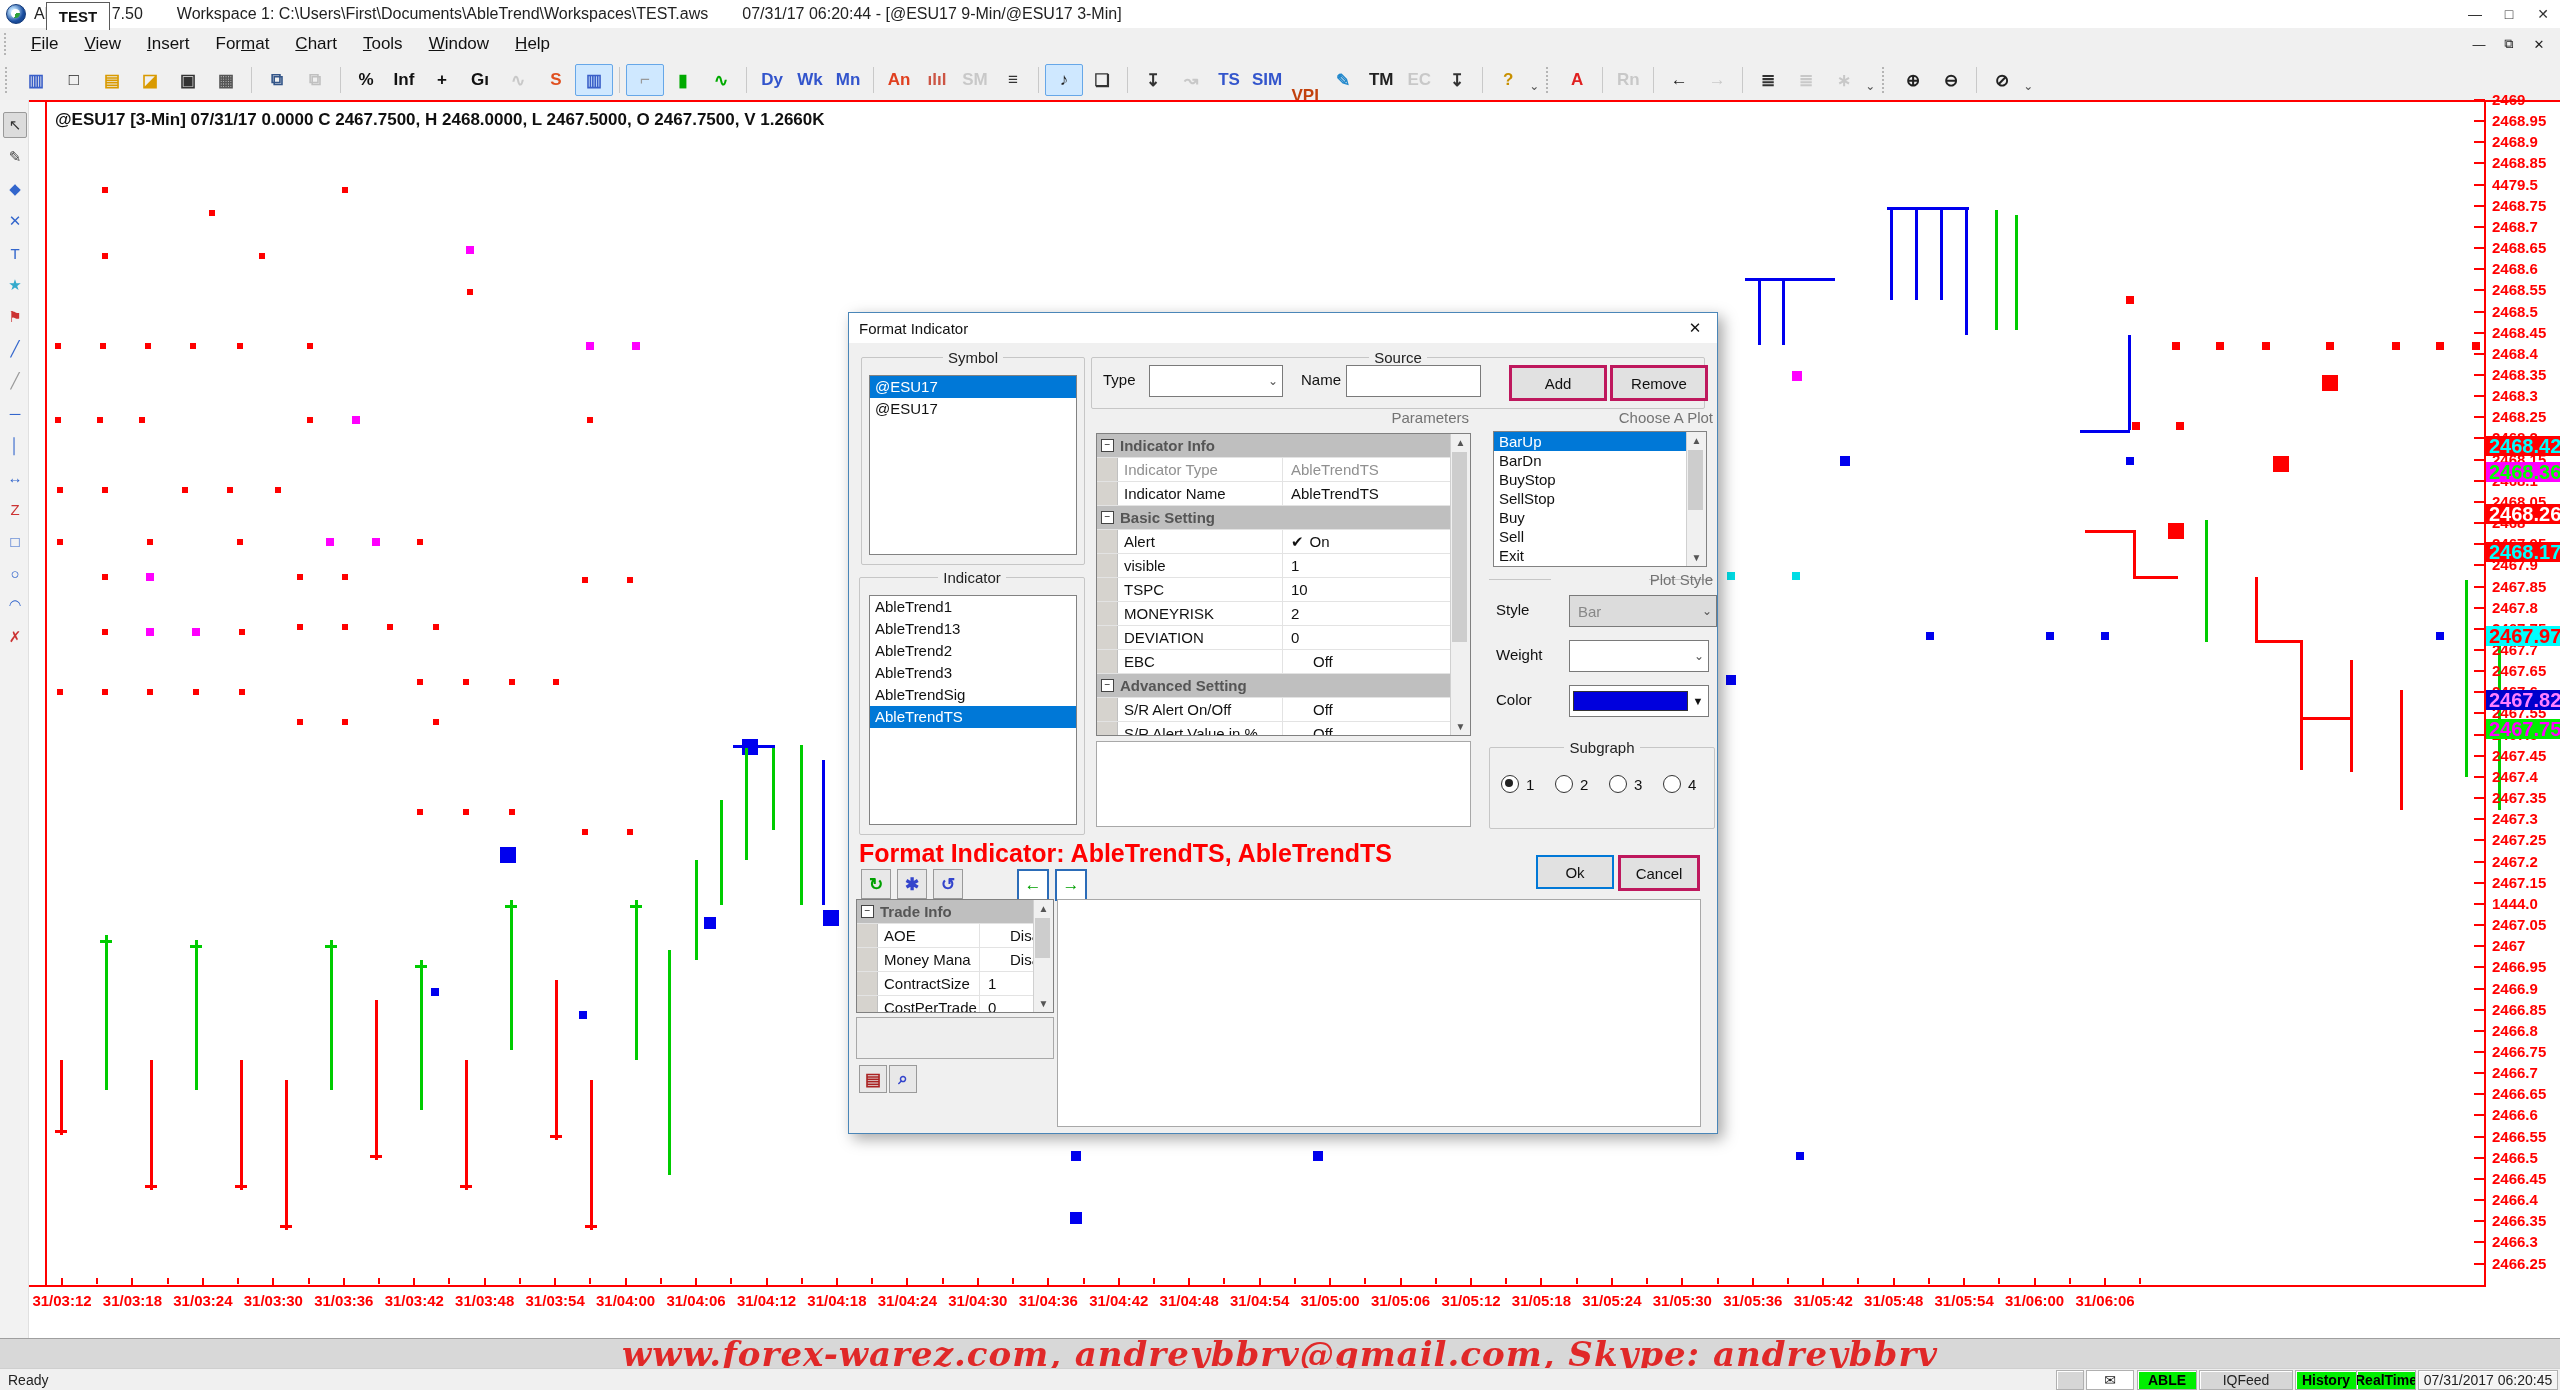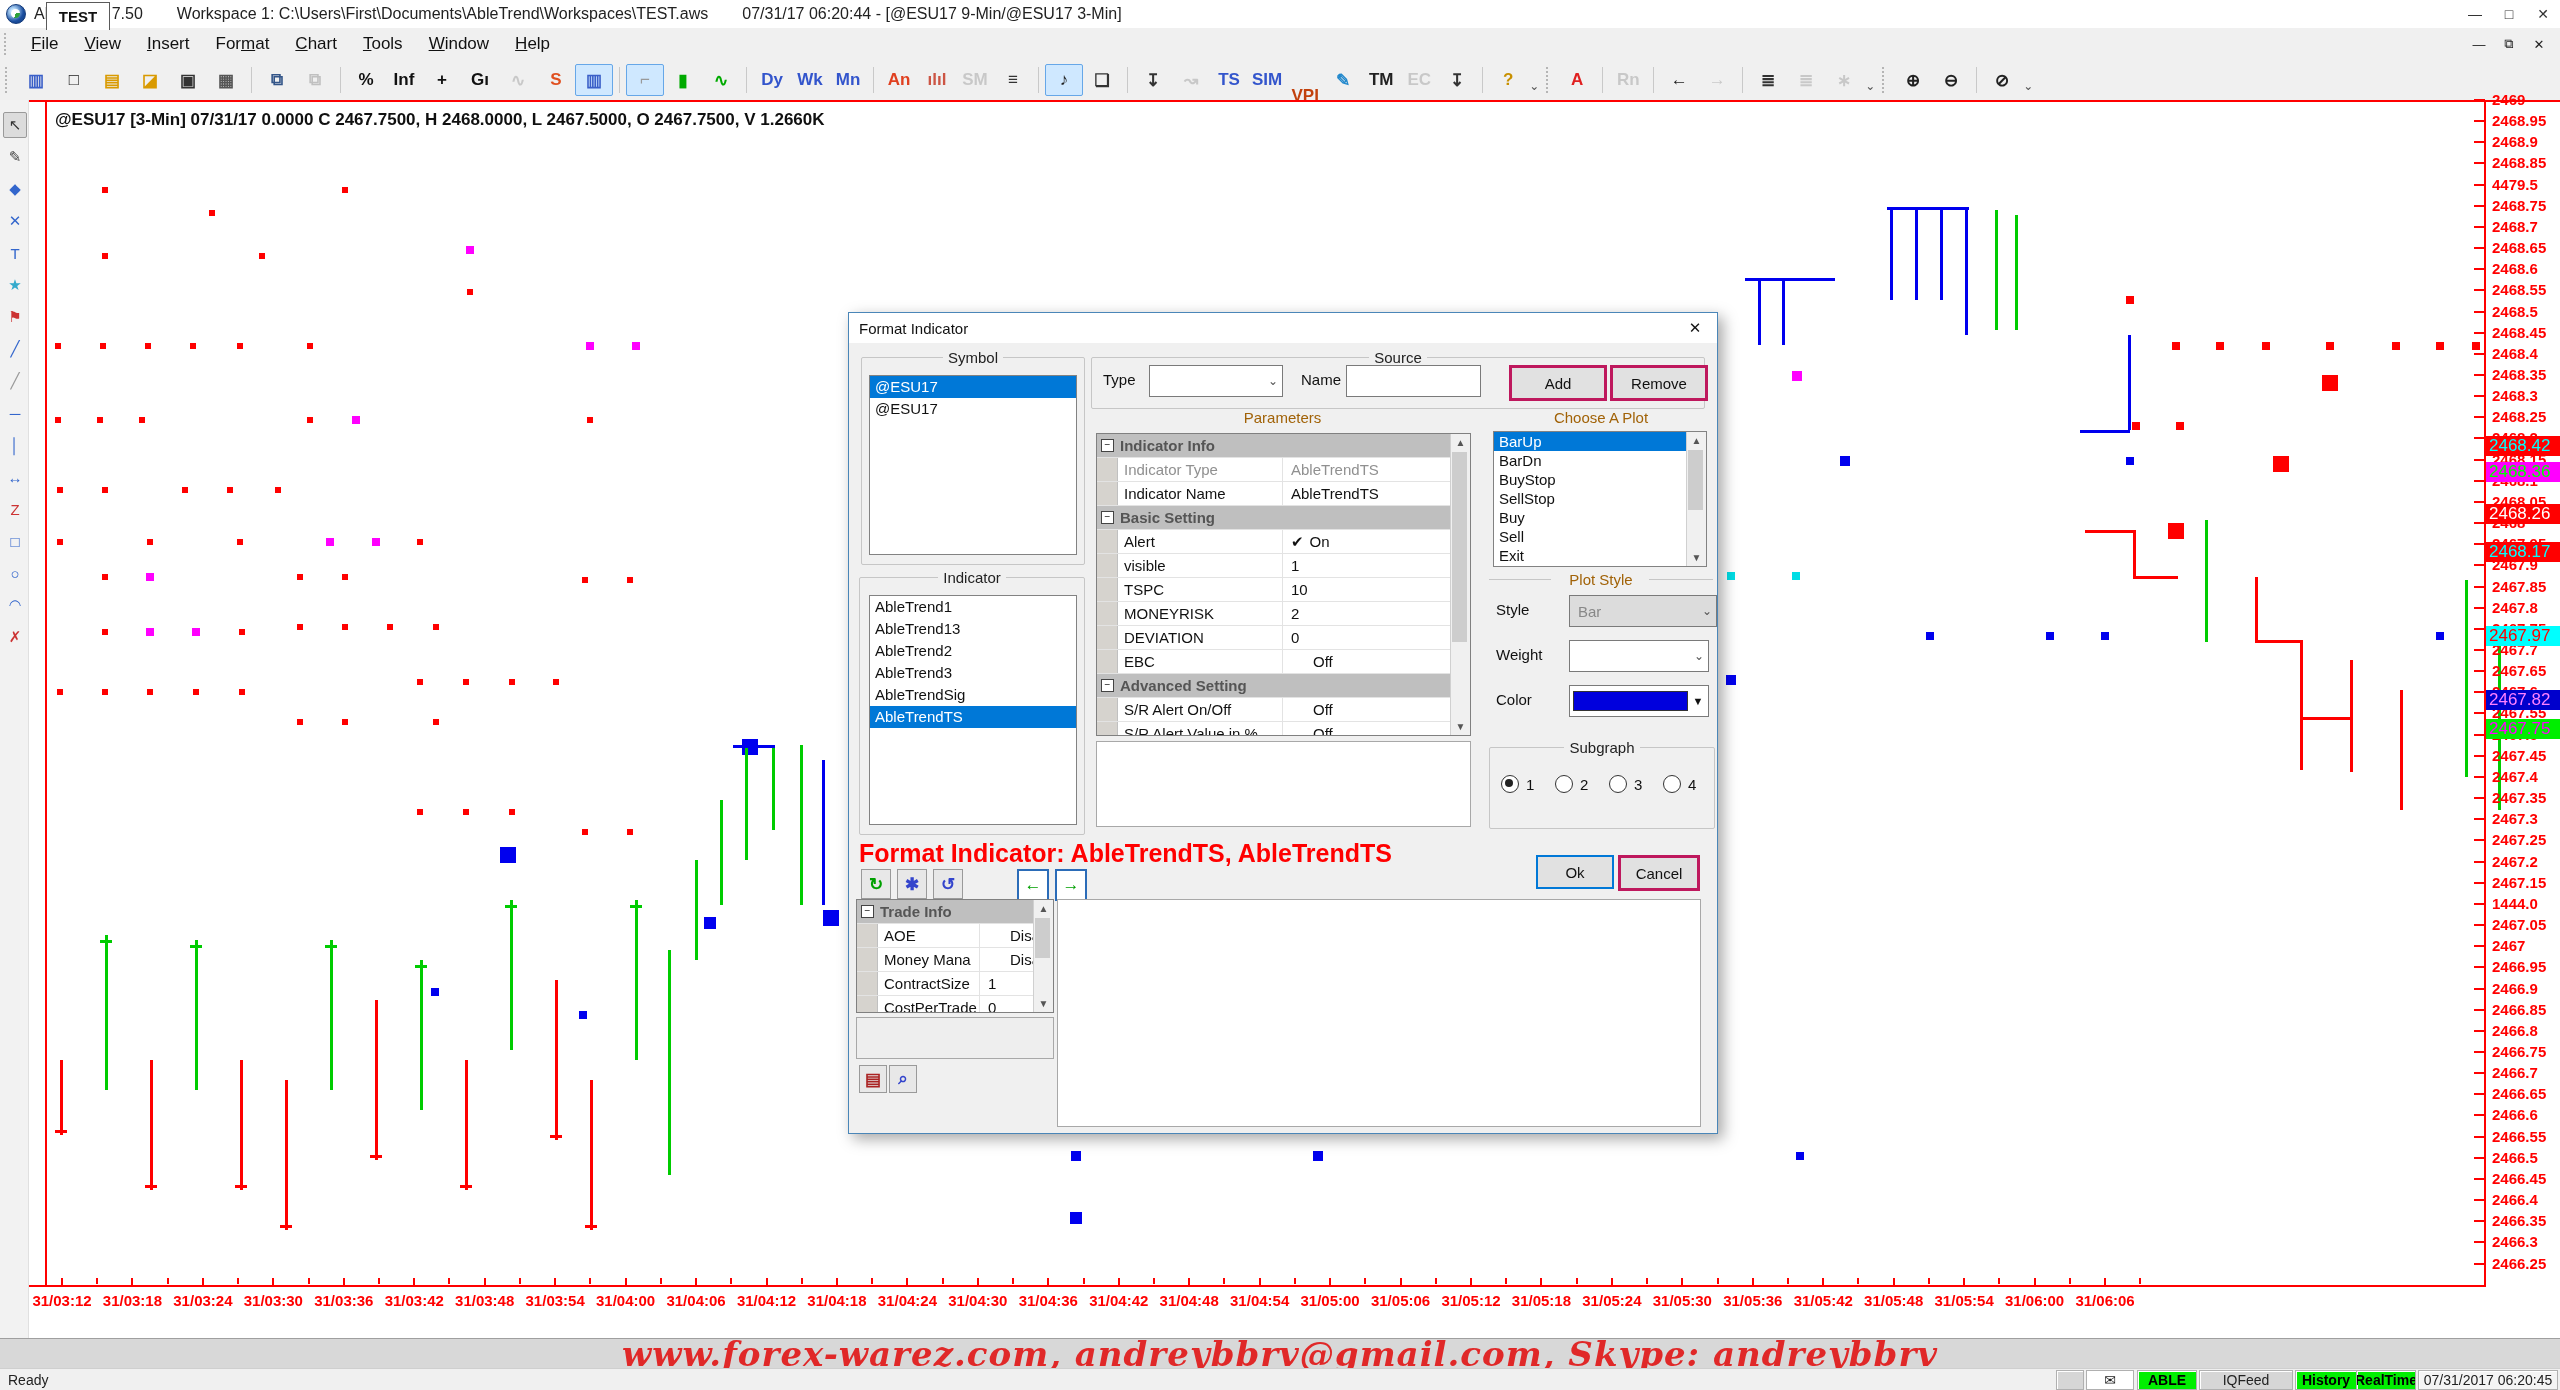--- a/index.html
+++ b/index.html
@@ -44,21 +44,21 @@
 
   
   #chart{position:absolute;left:0;top:100px;width:2560px;height:1238px;background:#ffffff;}
   #chart-topline{position:absolute;left:0;top:0;width:2560px;height:2px;background:#ff0000;}
   #chart-leftline{position:absolute;left:45px;top:0;width:2px;height:1185px;background:#ff0000;}
   #chart-axisline{position:absolute;left:2484px;top:0;width:2px;height:1185px;background:#ff0000;}
   #chart-bottomline{position:absolute;left:26px;top:1185px;width:2460px;height:2px;background:#ff0000;}
   #status-line{position:absolute;left:55px;top:10px;font-size:17px;font-weight:bold;color:#101010;white-space:nowrap;}
   .pricelab{position:absolute;left:2492px;font-size:15px;font-weight:bold;color:#ff0000;white-space:nowrap;}
   .ptick{position:absolute;left:2474px;width:11px;height:2px;background:#ff0000;}
-  .pbadge{position:absolute;left:2486px;width:72px;height:20px;font-size:17px;font-weight:normal;
+  .pbadge{position:absolute;left:2486px;width:72px;height:20px;font-size:20px;font-weight:bold;
     display:flex;align-items:center;padding-left:3px;white-space:nowrap;z-index:5;}
   .timelab{position:absolute;top:1192px;font-size:15px;font-weight:bold;color:#ff0000;white-space:nowrap;transform:translateX(-50%);}
   .ttick{position:absolute;top:1178px;width:2px;height:8px;background:#ff0000;}
   .dot,.vbar,.hseg{position:absolute;}
 
   
   #tabstrip{position:absolute;left:0;top:1338px;width:2560px;height:30px;background:#d8d8d8;border-top:1px solid #9f9f9f;}
   #ws-tab{position:absolute;left:46px;top:2px;width:62px;height:27px;background:#ffffff;border:1px solid #5a5a5a;border-bottom:none;
     display:flex;align-items:center;justify-content:center;font-size:15px;font-weight:bold;color:#111;}
   #watermark{position:absolute;left:0;top:1334px;width:2560px;text-align:center;
@@ -84,21 +84,21 @@
   .gtitle span{background:#f0f0f0;padding:0 5px;color:#222;}
   .listbox{position:absolute;background:#fff;border:1px solid #828282;overflow:hidden;}
   .litem{height:22px;line-height:22px;padding-left:5px;white-space:nowrap;}
   .litem.sel{background:#0078d7;color:#fff;}
   .plabel{position:absolute;white-space:nowrap;}
   .combo{position:absolute;background:#fff;border:1px solid #7a7a7a;display:flex;align-items:center;}
   .combo .arrow{margin-left:auto;width:18px;text-align:center;color:#555;font-size:12px;}
   .combo.dis{background:#dcdcdc;color:#888;}
   .btn{position:absolute;background:#e1e1e1;border:3px solid #be185d;display:flex;align-items:center;justify-content:center;font-size:15px;}
   .btn.default{border:2px solid #0078d7;}
-  .sectlab{position:absolute;text-align:center;color:#a16207;}
+  .sectlab{position:absolute;text-align:right;color:#737373;}
   .hrline{position:absolute;height:1px;background:#c6c6c6;}
 
   .pgrid{position:absolute;background:#fff;border:1px solid #808080;overflow:hidden;}
   .prow{display:flex;height:23px;line-height:23px;border-bottom:1px solid #e3e3e3;position:relative;}
   .prow .gutter{width:20px;background:#d6d3ce;border-right:1px solid #c0c0c0;flex:0 0 auto;}
   .prow.grp{background:#bfbfbf;color:#555;font-weight:bold;}
   .prow.grp .gbox{width:11px;height:11px;border:1px solid #444;background:#fff;color:#111;font-size:10px;line-height:9px;
     text-align:center;margin:5px 6px 0 4px;font-weight:normal;}
   .prow .pname{flex:0 0 158px;padding-left:6px;white-space:nowrap;overflow:hidden;border-right:1px solid #e3e3e3;}
   .prow .pval{flex:1;padding-left:8px;white-space:nowrap;overflow:hidden;}

